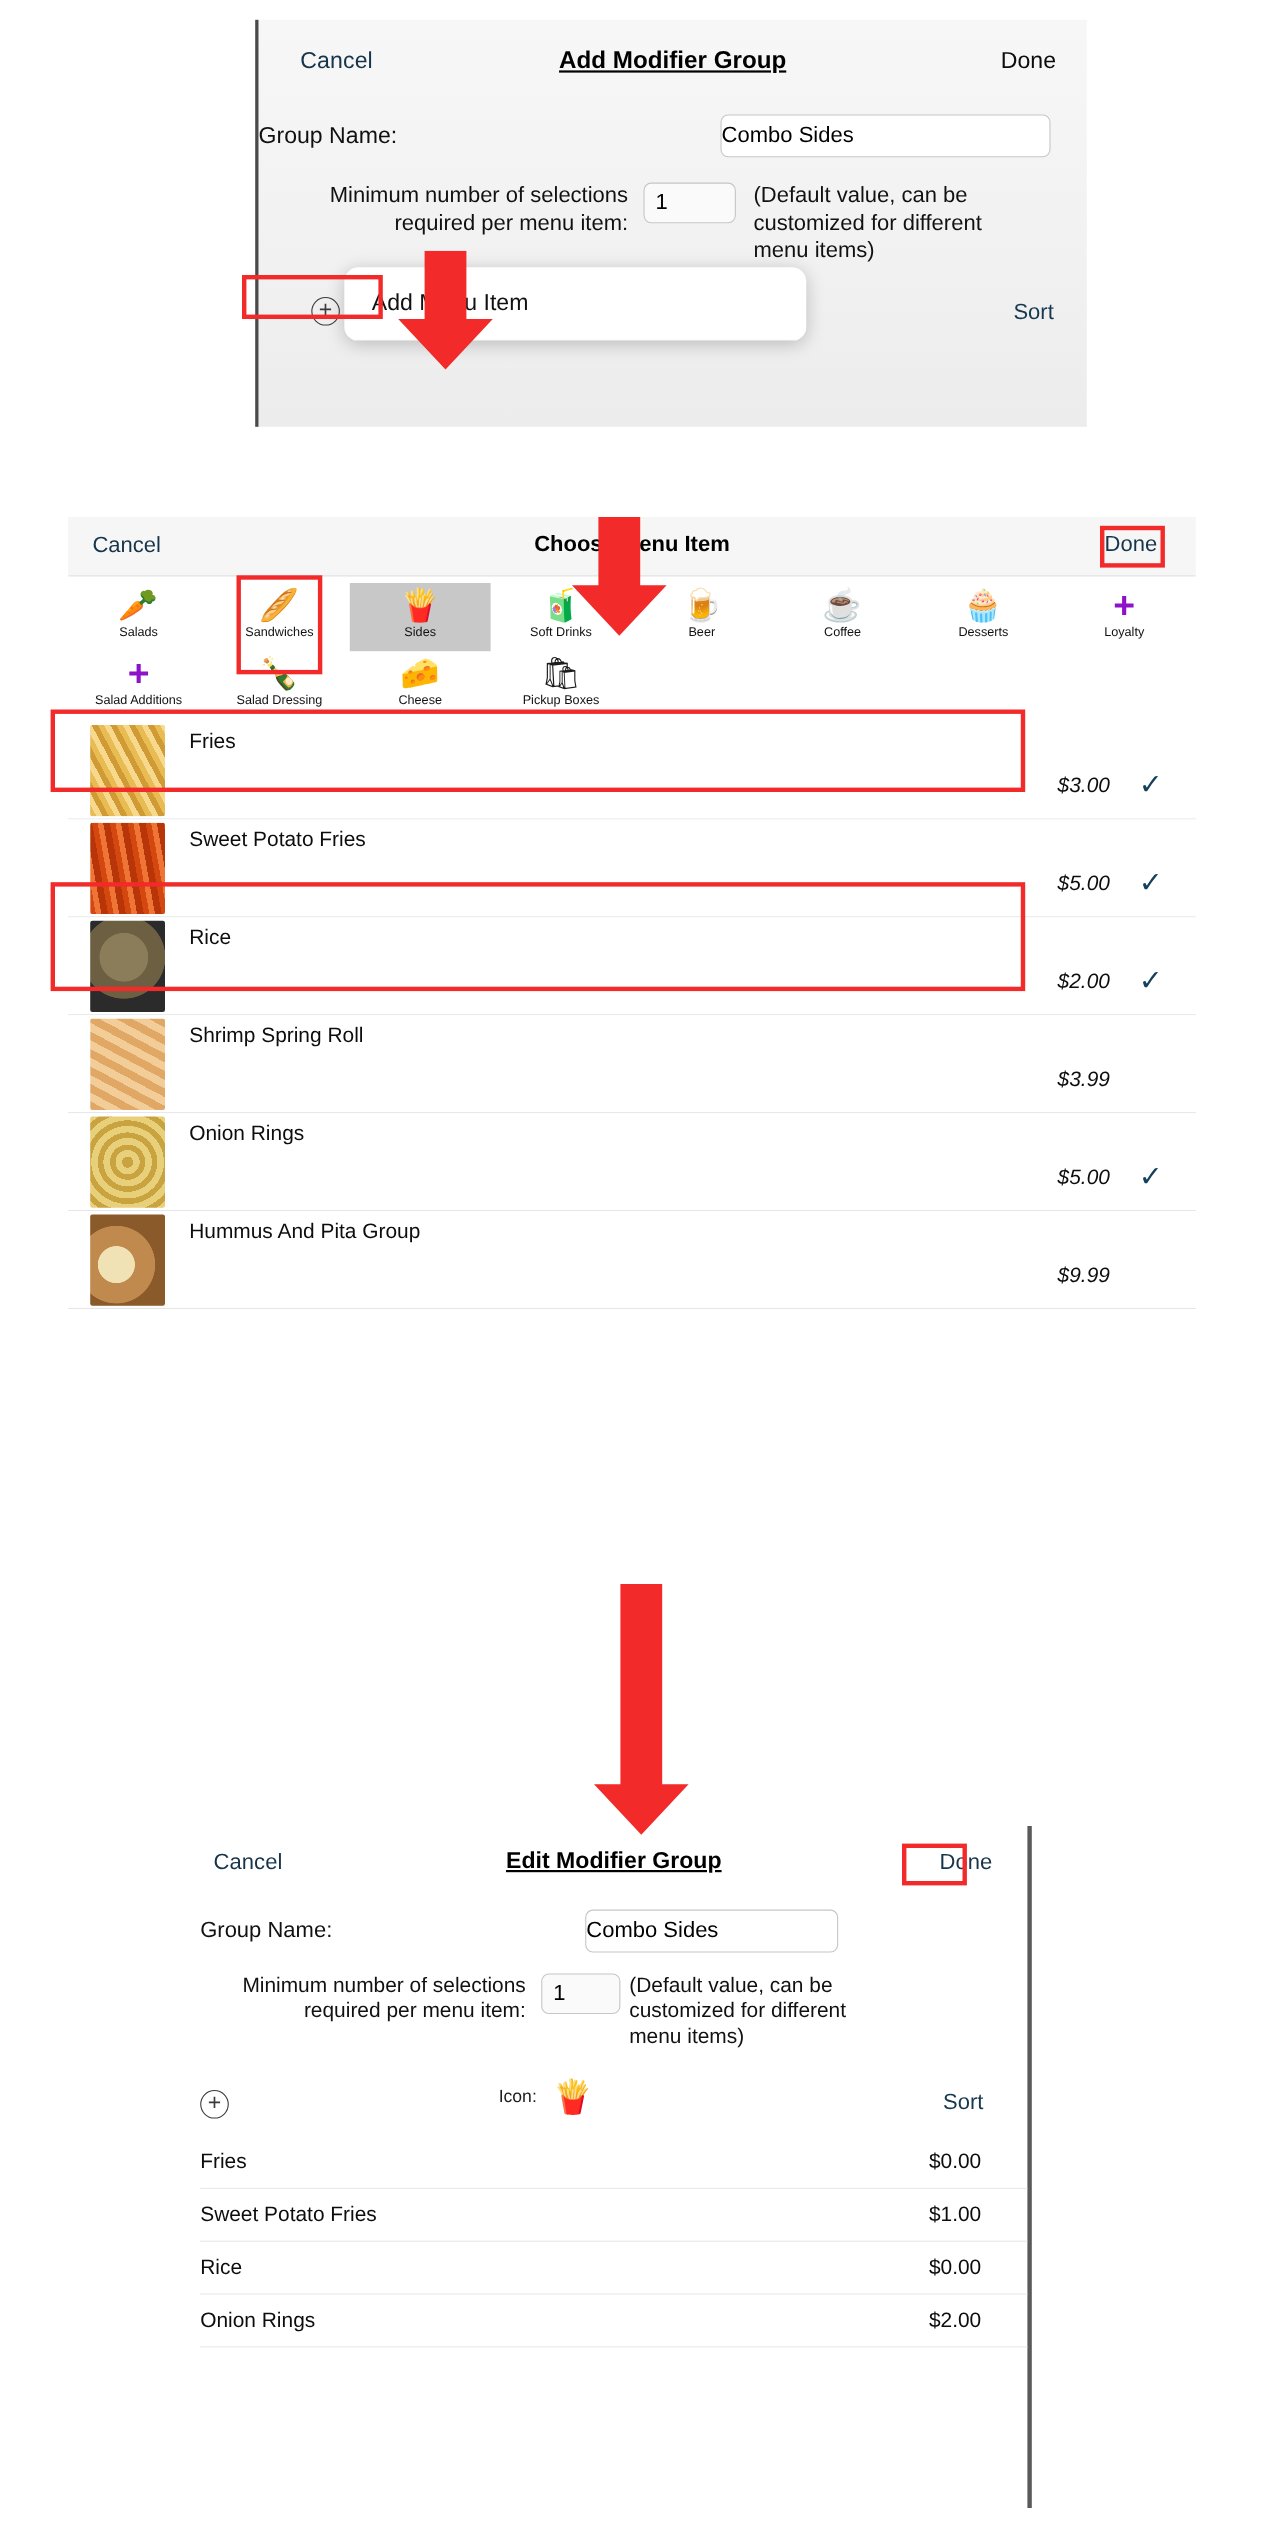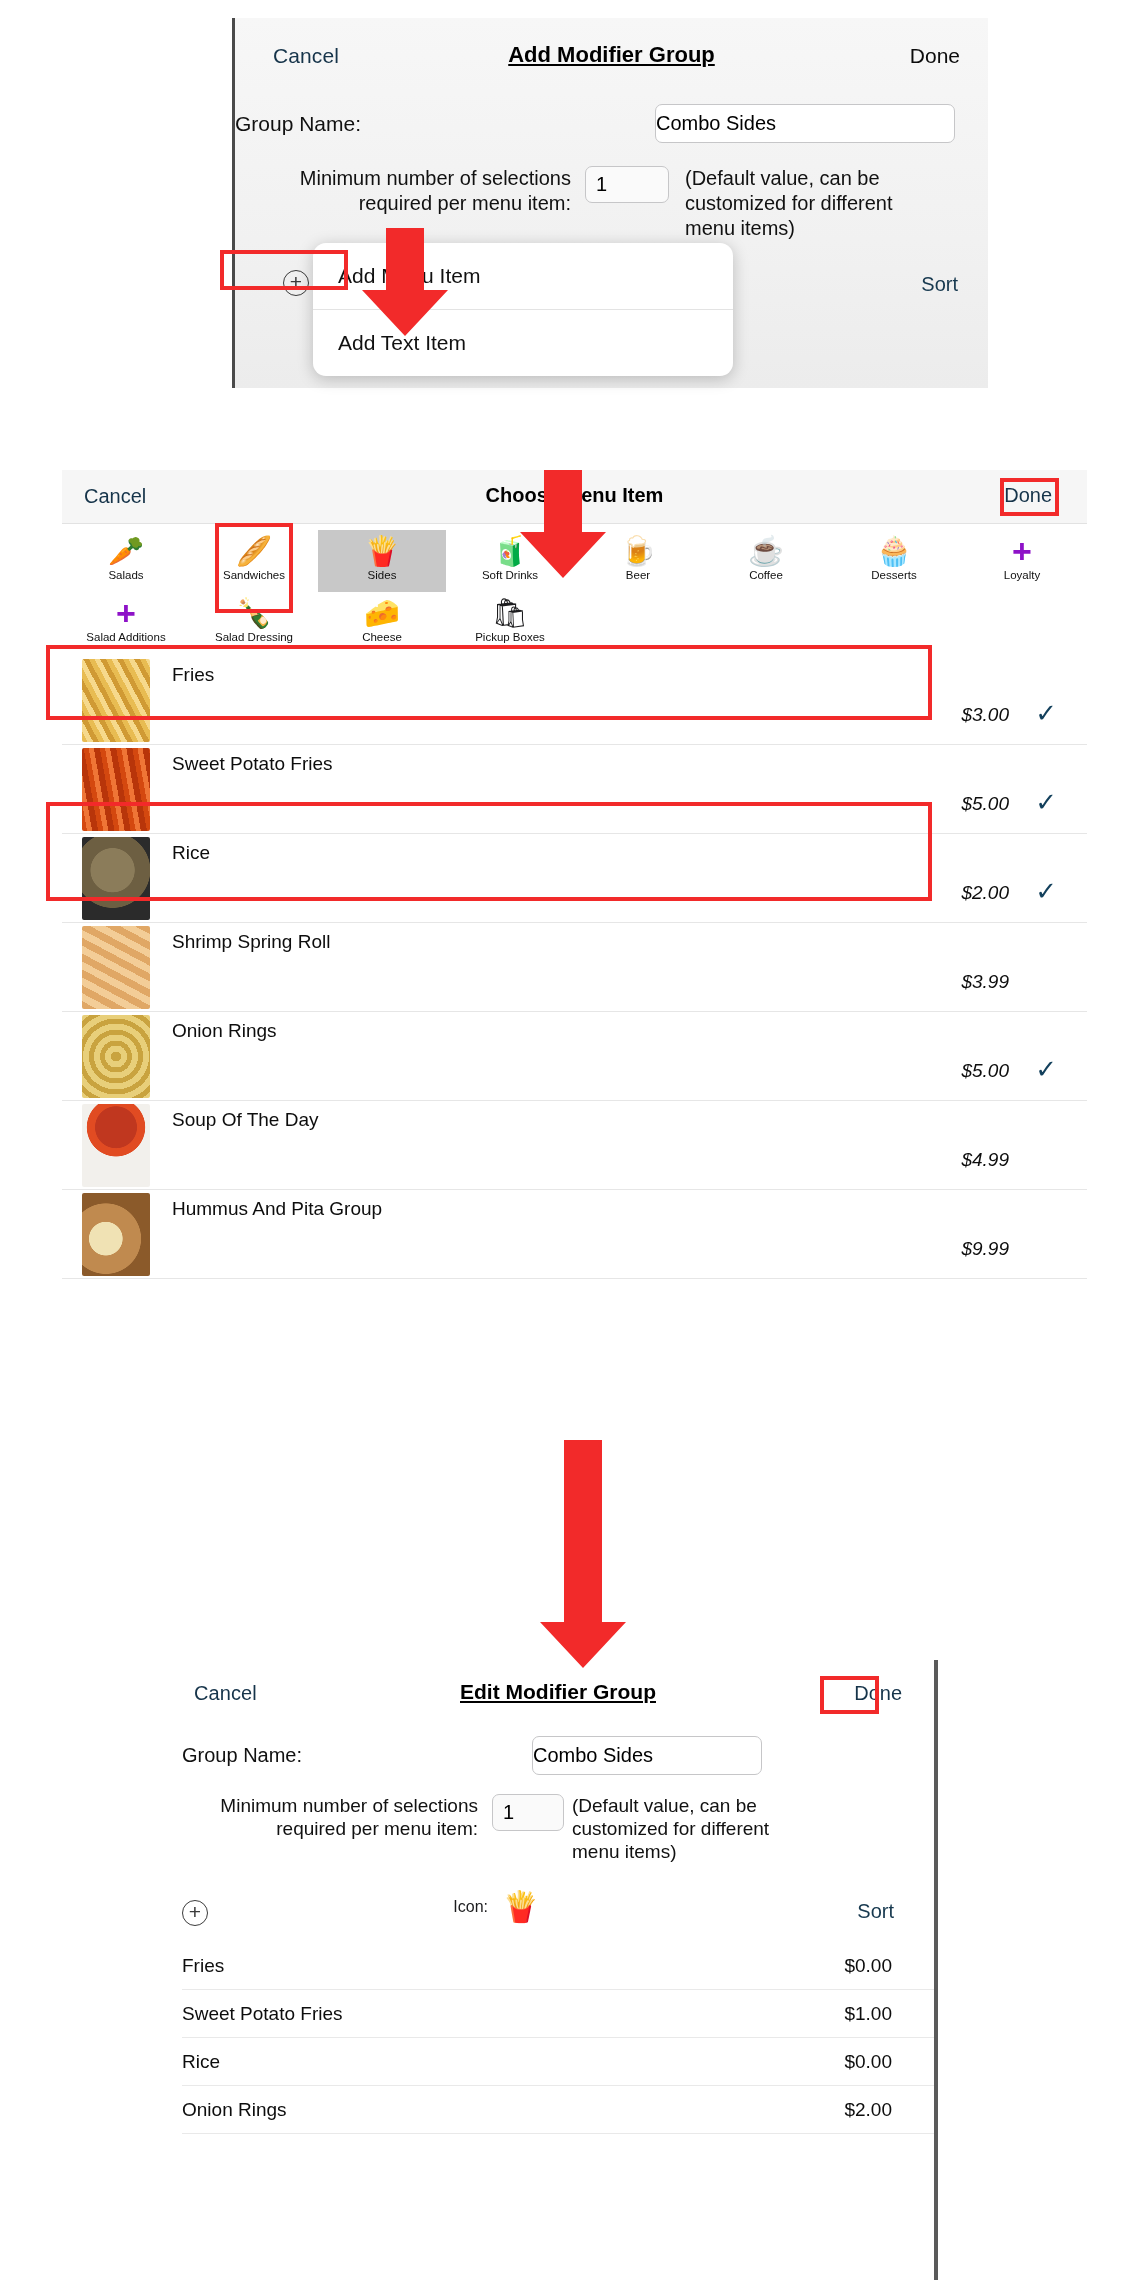--- a/index.html
+++ b/index.html
@@ -205,21 +205,20 @@
     <span class="hint-min">(Default value, can be customized for different menu items)</span>
   </div>
 
   <span class="plus-circle add-plus"></span>
   <span class="sort-link">Sort</span>
 </div>
 
 <div class="dropdown">
   <div class="dd-item">Add Menu Item</div>
   <div class="dd-sep"></div>
-  <div class="dd-item">Add Text Item</div>
 </div>
 
 <div id="panel-choose">
   <div class="choose-nav">
     <span class="choose-cancel">Cancel</span>
     <span class="choose-title">Choose Menu Item</span>
     <span class="choose-done">Done</span>
   </div>
 
   <div class="cat-grid" id="cat-grid">
@@ -295,25 +294,20 @@
       <div class="item-row">
         <div class="thumb t-roll"></div>
         <div class="item-name">Shrimp Spring Roll</div>
         <div class="item-price">$3.99</div>
       </div>
       <div class="item-row">
         <div class="thumb t-onion"></div>
         <div class="item-name">Onion Rings</div>
         <div class="item-price">$5.00</div>
         <div class="item-check">✓</div>
-      </div>
-      <div class="item-row">
-        <div class="thumb t-soup"></div>
-        <div class="item-name">Soup Of The Day</div>
-        <div class="item-price">$4.99</div>
       </div>
       <div class="item-row">
         <div class="thumb t-hummus"></div>
         <div class="item-name">Hummus And Pita Group</div>
         <div class="item-price">$9.99</div>
       </div>
     </div>
 </div>
 
 <div id="panel-edit">

